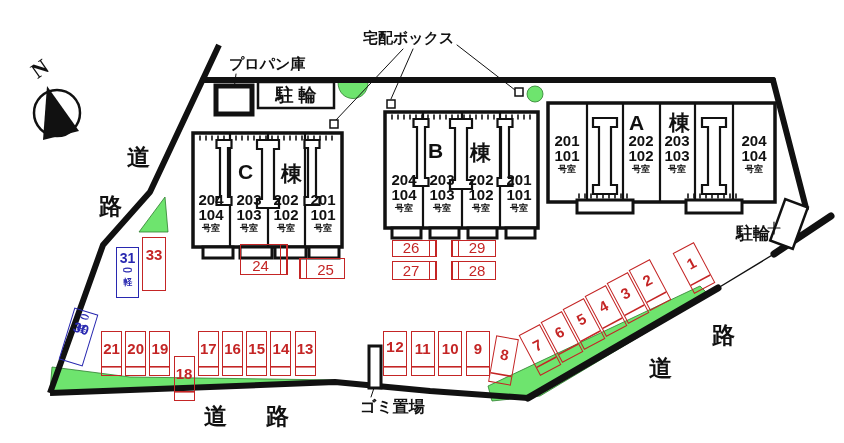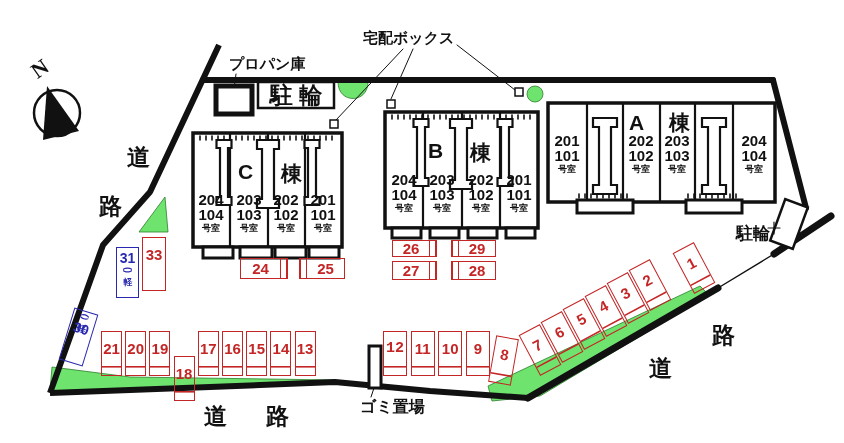--- a/index.html
+++ b/index.html
@@ -6,22 +6,22 @@
   #plan{position:relative;width:844px;height:443px;background:#fff;overflow:hidden;
         font-family:"Liberation Sans","DejaVu Sans",sans-serif;color:#111;}
   #base{position:absolute;left:0;top:0;}
   .lbl{position:absolute;font-weight:bold;color:#111;white-space:nowrap;line-height:1;}
   .road{font-size:23px;}
   .fac{font-size:15px;}
   .stall-v{position:absolute;border:1.6px solid #c42525;color:#c42525;font-weight:bold;
            font-size:15px;text-align:center;box-sizing:border-box;
            background:linear-gradient(#c42525,#c42525) 0 82%/100% 1.6px no-repeat;}
   .stall-v .n{display:block;padding-top:8px;}
-  .stall-pair{position:absolute;border:1.6px solid #c42525;color:#c42525;font-weight:bold;
-              font-size:15px;box-sizing:border-box;display:flex;align-items:center;}
+  .stall-pair{position:absolute;border:1.6px solid #c42525;color:#c42525;font-weight:normal;
+              font-size:15px;box-sizing:border-box;display:flex;align-items:flex-end;}
   .stall-pair .n{flex:1;text-align:center;}
   .tick{width:5px;align-self:stretch;border-left:1.6px solid #c42525;border-right:1.6px solid #c42525;}
   .blue{border-color:#2828b0 !important;color:#2828b0 !important;
         background:none;}
   .vnote{writing-mode:vertical-rl;margin:1px auto 0;font-size:10px;font-weight:bold;letter-spacing:0;}
   .unit{position:absolute;text-align:center;font-weight:bold;color:#111;}
   .unit .num{font-size:15px;line-height:15px;}
   .unit .suf{font-size:9px;line-height:10px;padding-top:1px;}
   .bletter{position:absolute;font-weight:bold;font-size:21px;color:#111;}
 </style>
@@ -163,21 +163,21 @@
 
   <div class="lbl road" style="left:127px;top:146px;">道</div>
   <div class="lbl road" style="left:99px;top:195px;">路</div>
   <div class="lbl road" style="left:204px;top:405px;">道</div>
   <div class="lbl road" style="left:266px;top:405px;">路</div>
   <div class="lbl road" style="left:649px;top:357px;">道</div>
   <div class="lbl road" style="left:712px;top:324px;">路</div>
 
   <div class="lbl fac" style="left:229px;top:56px;">プロパン庫</div>
   <div class="lbl fac" style="left:363px;top:30px;">宅配ボックス</div>
-  <div class="lbl" style="left:258px;top:82px;width:76px;height:26px;font-size:23px;text-align:center;line-height:26px;">駐 輪</div>
+  <div class="lbl" style="left:258px;top:82px;width:76px;height:26px;font-size:18px;text-align:center;line-height:26px;">駐 輪</div>
   <div class="lbl" style="left:736px;top:225px;font-size:17px;">駐輪</div>
   <div class="lbl fac" style="left:360px;top:399px;font-size:16px;">ゴミ置場</div>
 
   <div class="bletter" style="left:238px;top:160px;">C</div>
   <div class="bletter" style="left:281px;top:160px;">棟</div>
   <div class="bletter" style="left:428px;top:139px;">B</div>
   <div class="bletter" style="left:470px;top:139px;">棟</div>
   <div class="bletter" style="left:629px;top:111px;">A</div>
   <div class="bletter" style="left:669px;top:109px;">棟</div>
 
@@ -186,21 +186,21 @@
   </div>
   <div class="stall-v blue" style="left:116px;top:247px;width:23px;height:51px;display:flex;flex-direction:column;">
     <span class="n" style="padding-top:2px;font-size:14px;">31</span>
     <span class="vnote" style="font-size:9px;">(軽)</span>
   </div>
   <div class="stall-v blue" style="left:66px;top:310px;width:25px;height:54px;transform:rotate(17deg);display:flex;flex-direction:column;">
     <span class="vnote" style="font-size:9px;margin-top:2px;">(軽)</span>
     <span class="n" style="padding-top:1px;font-size:14px;">30</span>
   </div>
 
-  <div class="stall-pair" style="left:240px;top:258px;width:48px;height:21px;">
+  <div class="stall-pair" style="left:240px;top:244px;width:48px;height:31px;">
     <span class="n">24</span>
       <span class="tick"></span>
   </div>
   <div class="stall-pair" style="left:299px;top:258px;width:46px;height:21px;">
     <span class="tick"></span>
       <span class="n">25</span>
   </div>
   <div class="stall-pair" style="left:392px;top:240px;width:45px;height:17px;">
     <span class="n">26</span>
       <span class="tick"></span>

